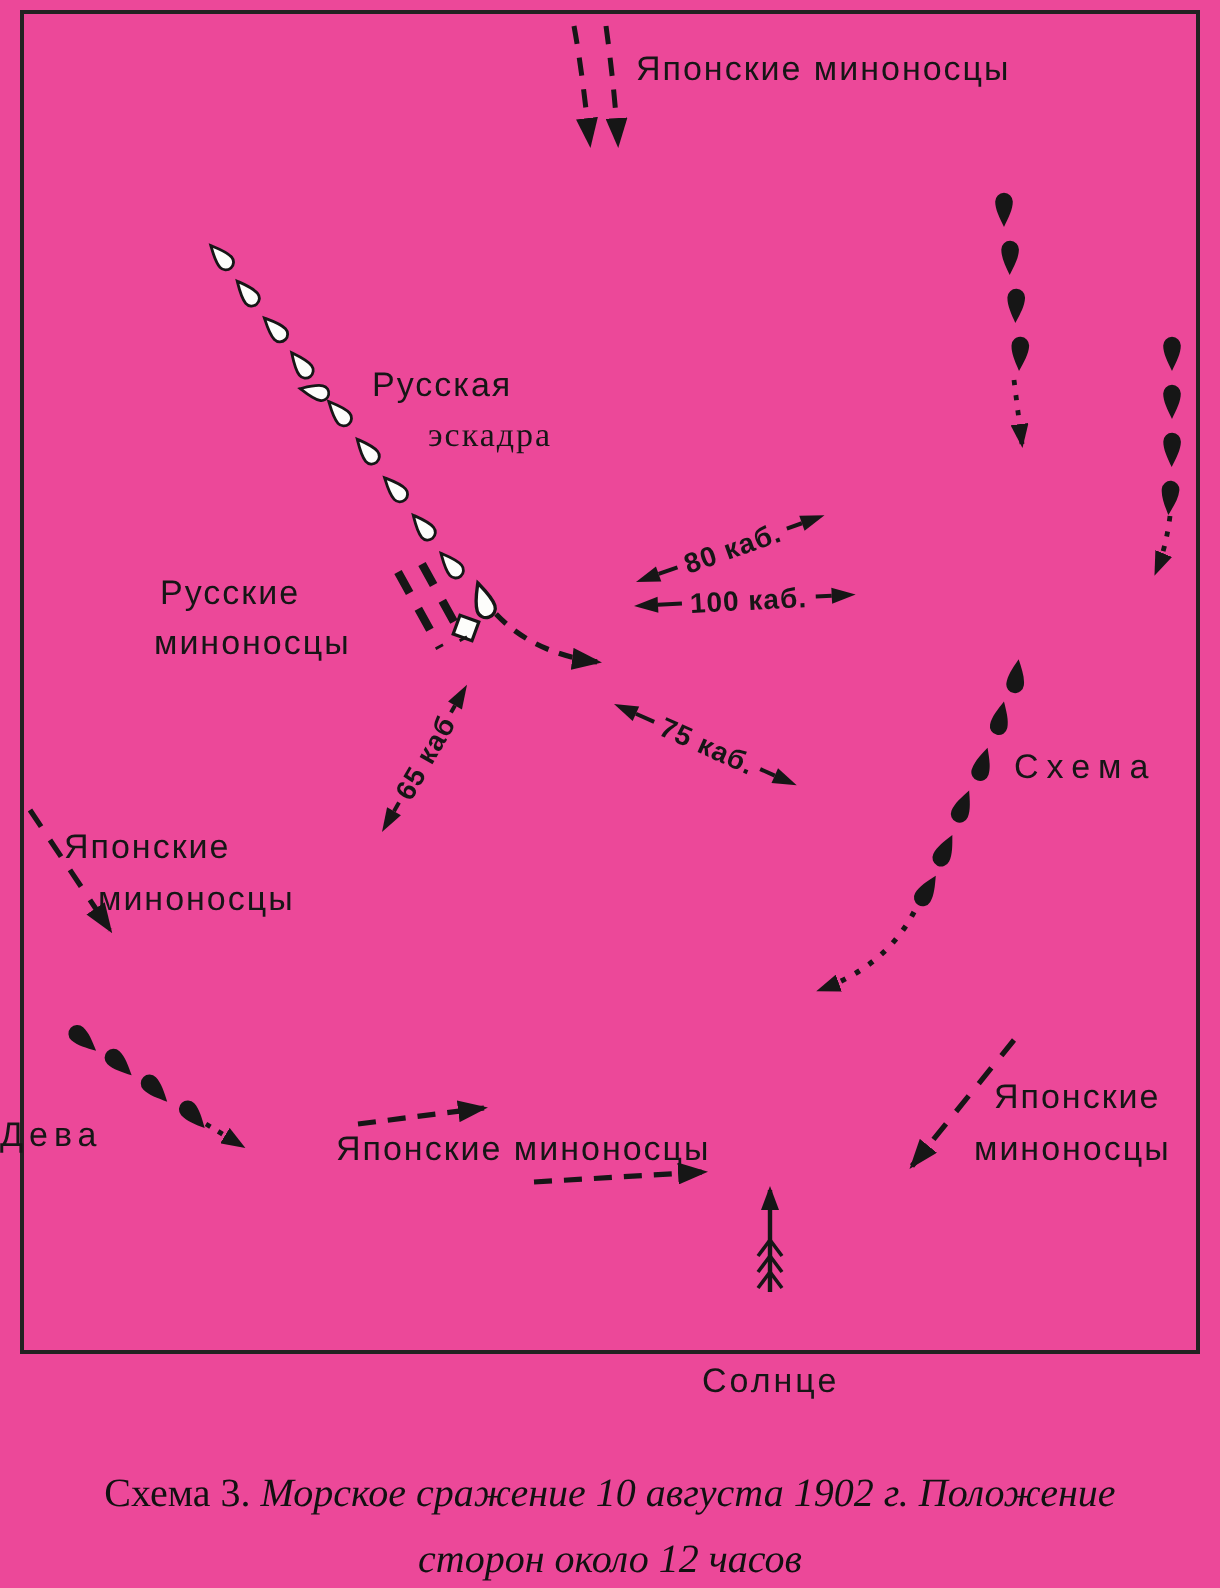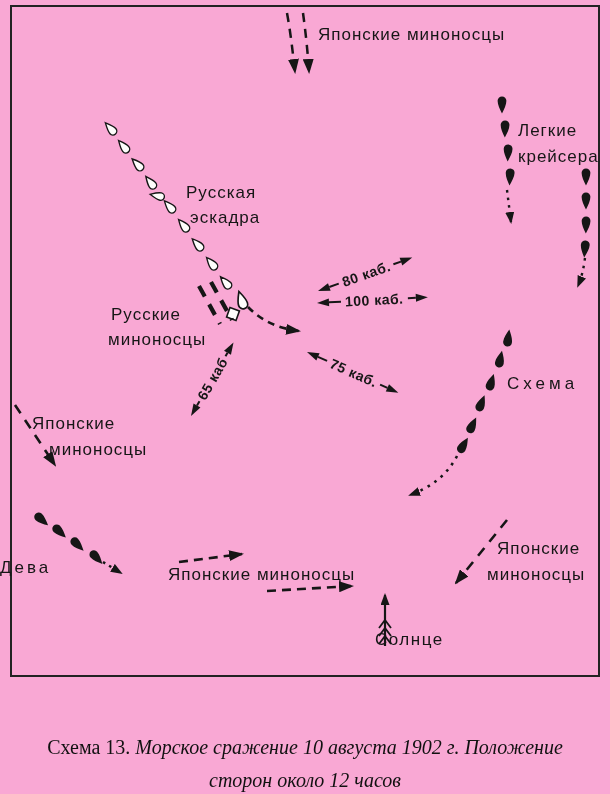--- a/index.html
+++ b/index.html
@@ -1,18 +1,18 @@
 <!DOCTYPE html>
 <html><head>
 <meta charset="utf-8">
 <style>
   html,body { margin:0; padding:0; }
   .page {
     position:relative; width:610px; height:794px;
-    background:#f9a8d4; overflow:hidden;
+    background:#ec4899; overflow:hidden;
     font-family:"Liberation Sans", sans-serif; color:#161616;
   }
   .frame {
     position:absolute; left:10px; top:5px; width:586px; height:668px;
     border:2px solid #222; background:transparent;
   }
   svg.diagram { position:absolute; left:0; top:0; }
   .lbl {
     position:absolute; font-size:17px; line-height:25px;
     letter-spacing:1px; white-space:nowrap; color:#161616;
@@ -122,31 +122,27 @@
     <g stroke="#161616" fill="none">
       <path d="M385,646 L385,595" stroke-width="2.2" marker-end="url(#ah2)"></path>
       <path stroke-width="1.8" d="M379,628 L385,620 L391,628 M379,636 L385,628 L391,636 M379,644 L385,636 L391,644"></path>
     </g>
   </svg>
 
   <div class="lbl" style="left:318px; top:22px;">
     <span>Японские миноносцы</span>
   </div>
 
-  <div class="lbl" style="left:518px; top:118px; line-height:26px;">
-    <span>Легкие</span>
-    <span class="l2">крейсера</span>
-  </div>
 
   <div class="lbl" style="left:186px; top:180px;">
     <span>Русская</span>
-    <span class="l2" style="margin-left:4px;">эскадра</span>
-  </div>
-
-  <div class="lbl" style="left:77px; top:302px;margin-left:31px;">
+    <span class="l2" style="margin-left:28px;font-family:Liberation Serif, serif;">эскадра</span>
+  </div>
+
+  <div class="lbl" style="left:77px; top:284px;">
     <span style="margin-left:3px;">Русские</span>
     <span class="l2">миноносцы</span>
   </div>
 
   <div class="lbl" style="left:507px; top:371px; letter-spacing:4px;">
     <span>Схема</span>
   </div>
 
   <div class="lbl" style="left:0; top:555px; letter-spacing:3px;">
     <span>Дева</span>
@@ -159,21 +155,21 @@
 
   <div class="lbl" style="left:168px; top:562px;">
     <span>Японские миноносцы</span>
   </div>
 
   <div class="lbl" style="left:487px; top:536px; line-height:26px;">
     <span style="margin-left:10px;">Японские</span>
     <span class="l2">миноносцы</span>
   </div>
 
-  <div class="lbl" style="left:351px; top:627px; letter-spacing:1.5px;margin-left:24px;">
+  <div class="lbl" style="left:351px; top:678px; letter-spacing:1.5px;">
     <span>Солнце</span>
   </div>
 
   <div class="dist" style="left:318px; top:282px; transform:rotate(-19.5deg);">
     <span class="dh l"></span>
     <span class="dln" style="width:10px;"></span>
     <span class="dtx">80 каб.</span>
     <span class="dln" style="width:8px;"></span>
     <span class="dh r"></span>
   </div>
@@ -197,20 +193,20 @@
   <div class="dist" style="left:191px; top:407px; transform:rotate(-60deg);">
     <span class="dh l"></span>
     <span class="dln" style="width:5px;"></span>
     <span class="dtx" style="padding:0 3px;">65 каб</span>
     <span class="dln" style="width:4px;"></span>
     <span class="dh r"></span>
   </div>
 
   <div class="caption">
     <div>
-      <span>Схема 13.</span>
+      <span>Схема 3.</span>
       <i>Морское сражение 10 августа 1902 г. Положение</i>
     </div>
     <div>
       <i>сторон около 12 часов</i>
     </div>
   </div>
 </div>
 
 </body></html>

